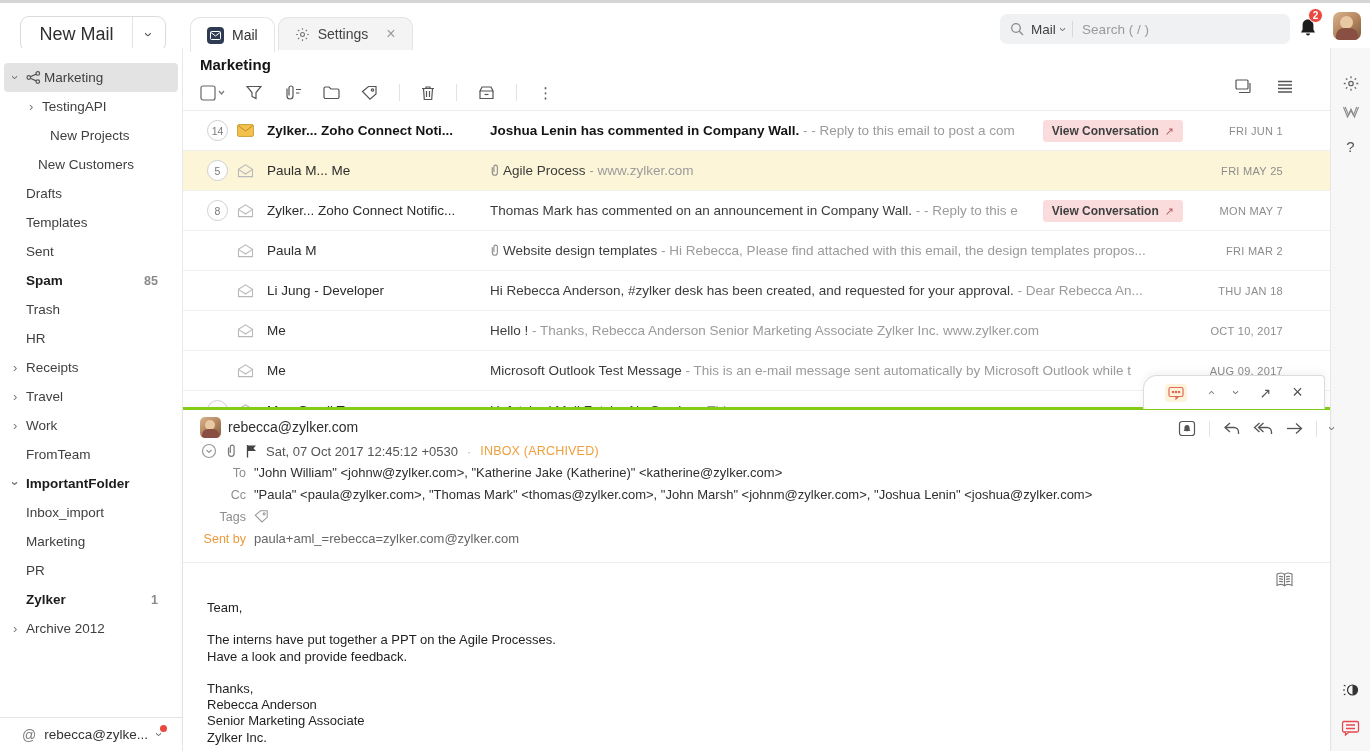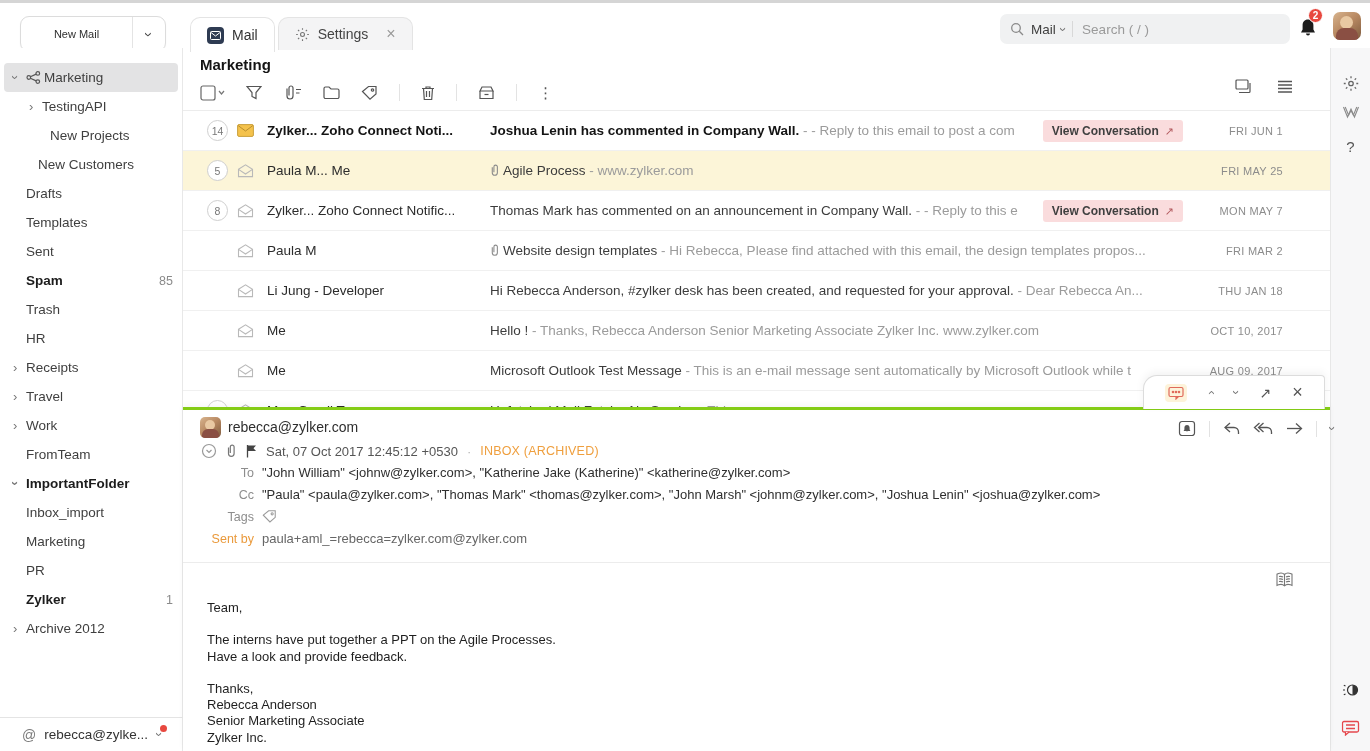--- a/index.html
+++ b/index.html
@@ -8,21 +8,21 @@
   .app{position:absolute;inset:0;}
   
   .top-strip{position:absolute;left:0;top:0;right:0;height:3px;background:#d5d5d5;}
   .edge-notch{position:absolute;left:0;top:8px;width:3px;height:40px;background:#3a3a3a;}
 
   
   .header{position:absolute;left:0;top:3px;right:0;height:45px;background:#fff;}
   .header-border{position:absolute;left:183px;right:0;top:47px;height:1px;background:#e4e4e4;}
   .newmail{position:absolute;left:20px;top:13px;width:146px;height:36px;border:1px solid #dcdcdc;
            border-radius:9px;background:#fff;display:flex;box-sizing:border-box;box-shadow:0 1px 2px rgba(0,0,0,.03);}
-  .newmail-main{flex:1;display:flex;align-items:center;justify-content:center;font-size:11px;color:#2f2f2f;
+  .newmail-main{flex:1;display:flex;align-items:center;justify-content:center;font-size:18px;color:#2f2f2f;
            border-right:1px solid #e4e4e4;cursor:pointer;}
   .newmail-caret{width:32px;display:flex;align-items:center;justify-content:center;cursor:pointer;}
   .chev{display:inline-block;color:#777;font-size:13px;line-height:1;transform:rotate(90deg);}
   .chev.right{transform:none;}
   .chev.up{transform:rotate(-90deg);}
   .chev.big{font-size:15px;color:#444;}
 
   .tabs{position:absolute;left:190px;top:14px;display:flex;gap:3px;z-index:4;}
   .tab{height:33px;display:flex;align-items:center;gap:8px;padding:0 16px;border:1px solid #e4e4e4;
        border-bottom:none;border-radius:10px 10px 0 0;font-size:14px;color:#333;box-sizing:border-box;cursor:pointer;}
@@ -52,21 +52,21 @@
   .rail-q{font-size:15px;color:#555;}
 
   
   .sidebar{position:absolute;left:0;top:48px;width:183px;bottom:34px;background:#fff;border-right:1px solid #e8e8e8;
       box-sizing:border-box;padding-top:15px;overflow:hidden;}
   .sitem{position:relative;height:29px;margin:0 4px;border-radius:4px;display:flex;align-items:center;
       font-size:13.5px;color:#3f3f3f;cursor:pointer;box-sizing:border-box;white-space:nowrap;}
   .sitem.selected{background:#e3e3e4;}
   .sitem.bold{font-weight:bold;color:#1c1c1c;}
   .sitem .schev{width:13px;flex:none;font-size:11px;color:#8a8a8a;}
-  .sitem .scount{position:absolute;right:5px;font-size:12.5px;color:#8a8a8a;font-weight:normal;}
+  .sitem .scount{position:absolute;right:20px;font-size:12.5px;color:#8a8a8a;font-weight:bold;}
   .sitem .share-ic{width:18px;flex:none;display:flex;align-items:center;}
   .account{position:absolute;left:0;bottom:0;width:183px;height:34px;background:#fff;border-top:1px solid #e4e4e4;
       border-right:1px solid #e8e8e8;box-sizing:border-box;display:flex;align-items:center;cursor:pointer;}
   .account .at{margin-left:22px;color:#7a7a7a;font-size:14px;}
   .account .email{margin-left:8px;font-size:13.5px;color:#333;}
   .account .chev{margin-left:9px;}
   .account .reddot{position:absolute;left:160px;top:7px;width:7px;height:7px;border-radius:50%;background:#e8483f;}
 
   
   .main{position:absolute;left:183px;top:48px;right:40px;bottom:0;background:#fff;}
@@ -109,21 +109,21 @@
       background:linear-gradient(140deg,#d8b48e 0%,#b98a63 45%,#7d5a3e 100%);}
   .p-ava:before{content:"";position:absolute;left:5px;top:3px;width:10px;height:10px;border-radius:50%;background:#e9c9a3;}
   .p-ava:after{content:"";position:absolute;left:2px;top:12px;width:17px;height:10px;border-radius:6px 6px 0 0;background:#8a4f43;}
   .p-from{position:absolute;left:45px;top:9px;font-size:14px;color:#2e2e2e;}
   .p-actions{position:absolute;left:995px;top:10px;display:flex;align-items:center;gap:13px;}
   .p-actions .vline{width:1px;height:16px;background:#e2e2e2;}
   .p-act{cursor:pointer;display:flex;align-items:center;color:#555;}
   .p-meta{position:absolute;left:18px;top:33px;display:flex;align-items:center;gap:9px;font-size:13px;color:#555;}
   .p-folder{color:#ef9f3e;font-size:12.5px;letter-spacing:.2px;}
   .p-dotsep{color:#b5b5b5;}
-  .p-fields{position:absolute;left:16px;top:55px;right:20px;}
+  .p-fields{position:absolute;left:8px;top:55px;right:20px;}
   .prow{display:flex;margin-bottom:7px;align-items:flex-start;}
   .plabel{flex:none;width:55px;text-align:right;padding-right:8px;font-size:12.5px;color:#8d8d8d;padding-top:1px;}
   .plabel.orange{color:#ea9a3c;}
   .pval{font-size:13px;color:#2f2f2f;white-space:nowrap;overflow:hidden;}
   .pval.muted{color:#666;}
   .p-divider{position:absolute;left:0;right:0;top:152px;height:1px;background:#ececec;}
   .book{position:absolute;right:36px;top:162px;cursor:pointer;}
   .p-body{position:absolute;left:24px;top:190px;right:40px;font-size:13px;color:#1f1f1f;line-height:16.2px;white-space:pre-line;}
   svg{display:block;}
 </style>

